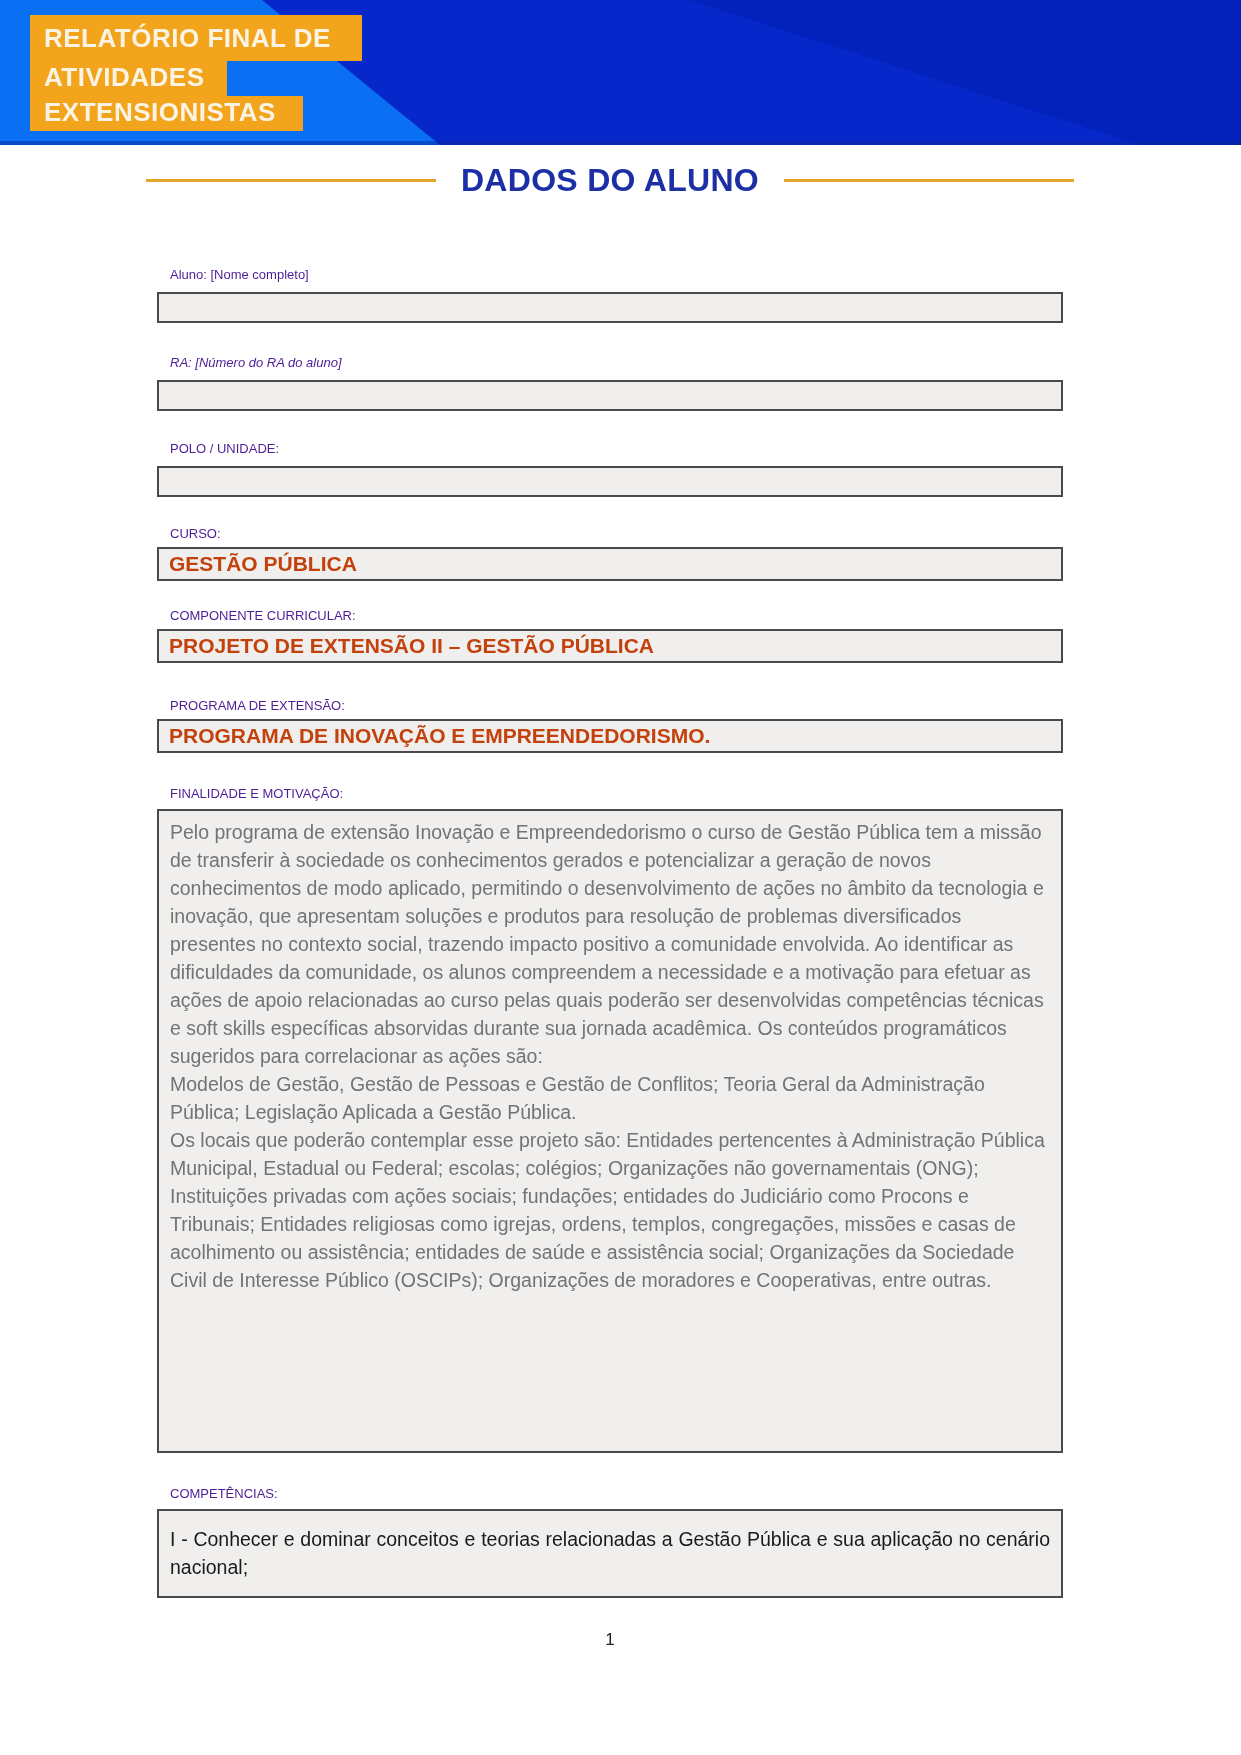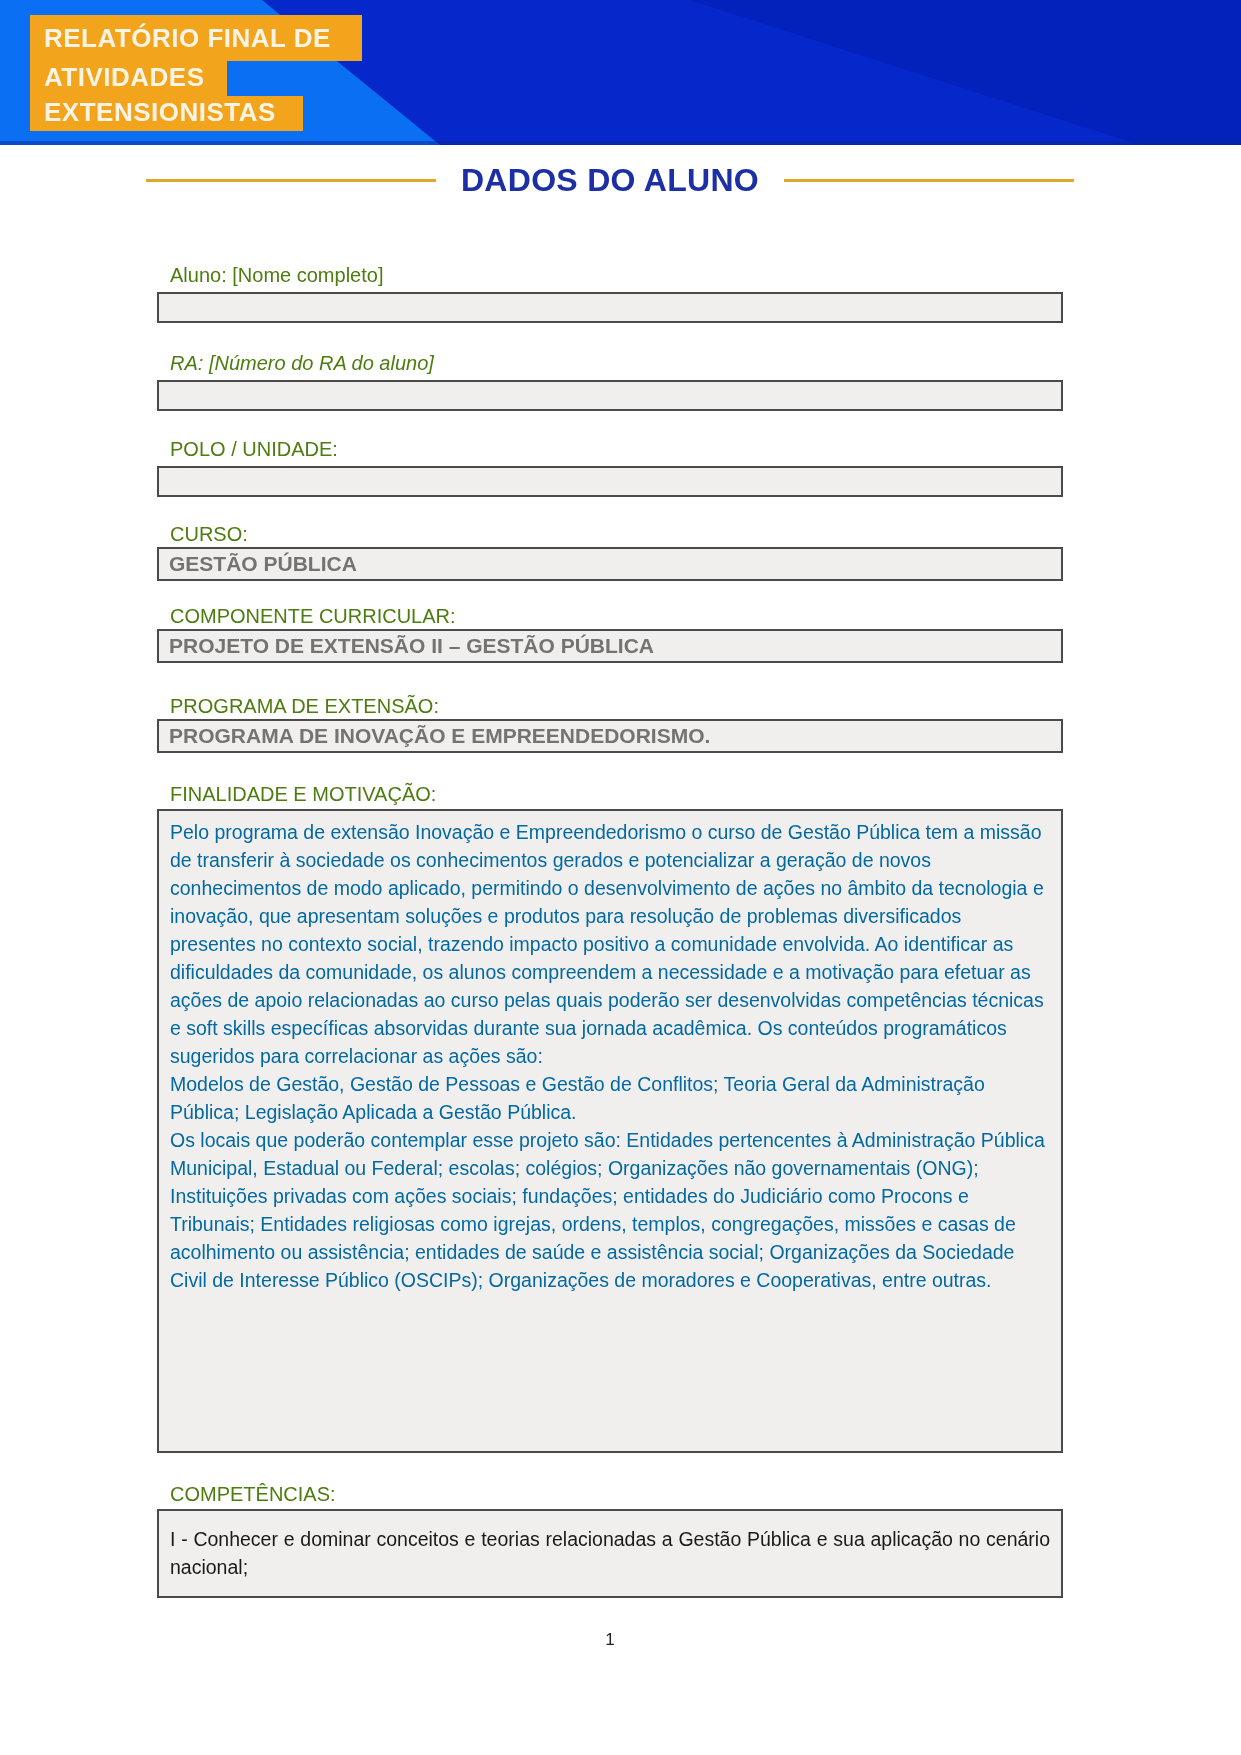--- a/index.html
+++ b/index.html
@@ -23,35 +23,35 @@
   .bl2{height:35px;line-height:33px;min-width:169px;}
   .bl3{height:35px;line-height:33px;min-width:245px;}
 
   
   .content{position:relative;margin-left:157px;width:906px;}
 
   .title-row{margin-top:48px;height:32px;display:flex;align-items:center;justify-content:center;gap:25px;}
   .gold-line{height:3px;background:#e2a62b;flex:0 0 290px;}
   .section-title{font-size:32px;font-weight:bold;color:#1c2fa5;letter-spacing:.3px;white-space:nowrap;}
 
-  .field-label{color:#4d7c0f;font-size:20px;line-height:22px;margin-left:13px;}
+  .field-label{color:#4c1d95;font-size:13px;line-height:22px;margin-left:13px;}
   .input-box{
     box-sizing:border-box;margin-top:6px;height:31px;
     background:#f0efed;border:2px solid #4a4a4a;
   }
   .value-box{
     box-sizing:border-box;margin-top:2px;height:34px;
     background:#f0efed;border:2px solid #4a4a4a;
-    font-weight:bold;font-size:21px;color:#737373;line-height:29px;padding:0 10px;
+    font-weight:bold;font-size:21px;color:#c2410c;line-height:29px;padding:0 10px;
     white-space:nowrap;overflow:hidden;
   }
   .big-box{
     box-sizing:border-box;margin-top:4px;min-height:644px;
     background:#f0efed;border:2px solid #4a4a4a;
-    padding:7px 11px;font-size:19.5px;line-height:28px;color:#0369a1;
+    padding:7px 11px;font-size:19.5px;line-height:28px;color:#737373;
   }
   .big-box p{margin:0;}
   .comp-box{
     box-sizing:border-box;margin-top:4px;min-height:62px;
     background:#f0efed;border:2px solid #4a4a4a;
     padding:15px 11px;font-size:19.5px;line-height:27.5px;color:#1a1a1a;
     text-align:justify;
   }
 
   .mt-f1{margin-top:68px;}

